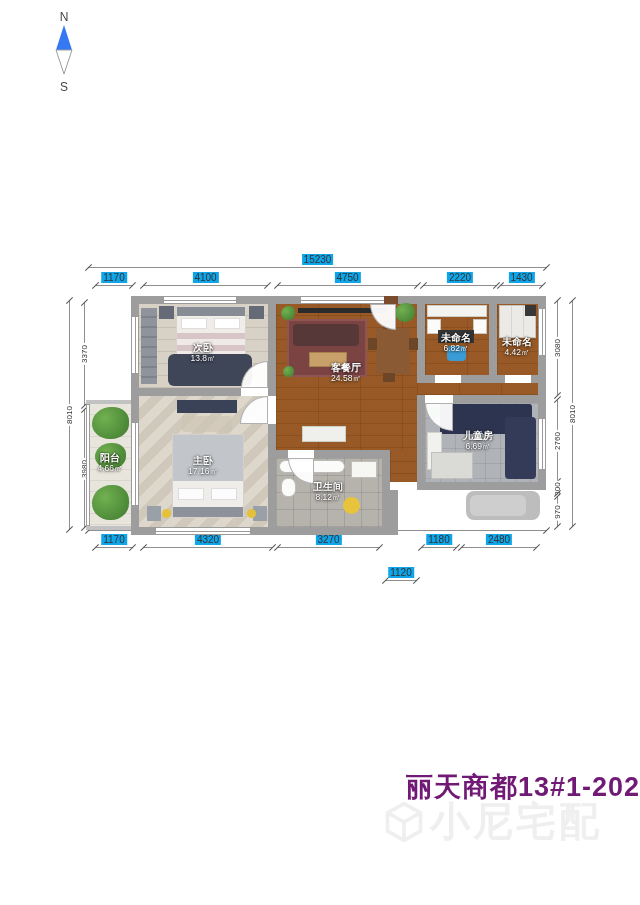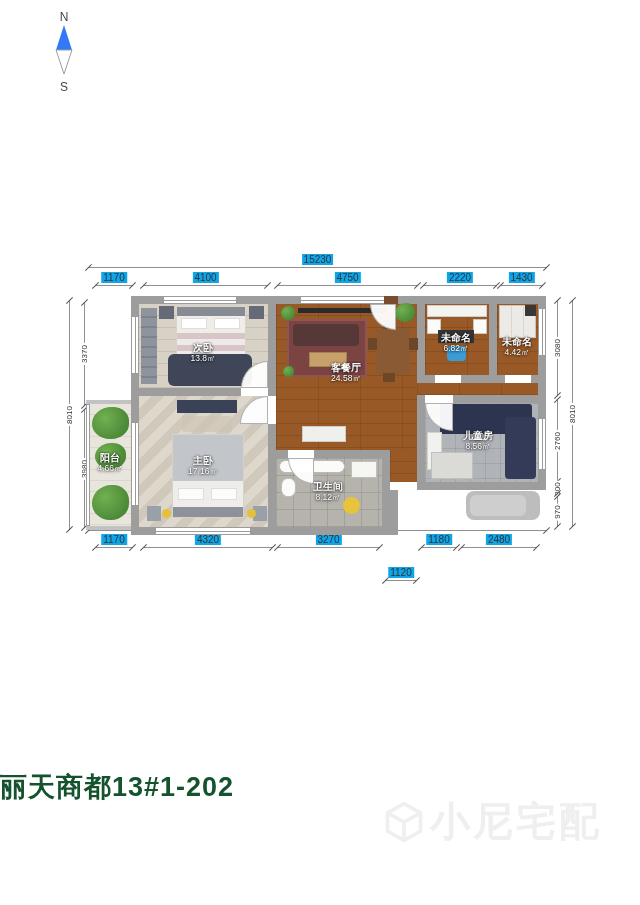--- a/index.html
+++ b/index.html
@@ -56,22 +56,22 @@
 
   .plant{position:absolute;border-radius:55% 45% 50% 50%;
     background:radial-gradient(circle at 35% 35%,#72b050,#3e7a2f);z-index:3}
 
   .room-label{position:absolute;transform:translateX(-50%);text-align:center;color:#fff;
     z-index:6;text-shadow:0 0 2px rgba(0,0,0,.85),0 1px 3px rgba(0,0,0,.55);line-height:1.15}
   .room-label .rname{font-size:10px;font-weight:700;white-space:nowrap}
   .room-label .rarea{font-size:8.5px;white-space:nowrap}
 
   
-  .title{position:absolute;left:0;right:0;top:769px;text-align:left;
-    font-size:27px;font-weight:700;color:#14532d;letter-spacing:1px}
+  .title{position:absolute;left:0;right:0;top:769px;text-align:right;
+    font-size:27px;font-weight:700;color:#701a75;letter-spacing:1px}
   .area-line{position:absolute;left:0;right:0;top:817px;text-align:center;
     font-size:16px;font-weight:600;color:#3a3a3a}
   .watermark{position:absolute;left:382px;top:794px;display:flex;align-items:center;gap:4px;
     color:#efeff0;font-size:40px;font-weight:700;letter-spacing:3px;z-index:1;white-space:nowrap}
 </style>
 </head>
 <body>
 
 <div class="page">
 
@@ -290,21 +290,21 @@
   <div class="room-label" style="left:203px;top:455px">
     <div class="rname">主卧</div>
     <div class="rarea">17.16㎡</div>
   </div>
   <div class="room-label" style="left:328px;top:481px">
     <div class="rname">卫生间</div>
     <div class="rarea">8.12㎡</div>
   </div>
   <div class="room-label" style="left:478px;top:430px">
     <div class="rname">儿童房</div>
-    <div class="rarea">8.56㎡</div>
+    <div class="rarea">6.69㎡</div>
   </div>
 
   <div class="watermark">
     <svg width="44" height="44" viewBox="0 0 24 24" fill="none" stroke="#efeff0" stroke-width="2" stroke-linejoin="round">
       <path d="M12 2 L21 7 V17 L12 22 L3 17 V7 Z"></path>
       <path d="M3 7 L12 12 L21 7"></path>
       <path d="M12 12 V22"></path>
     </svg>
     <span>小尼宅配</span>
   </div>

